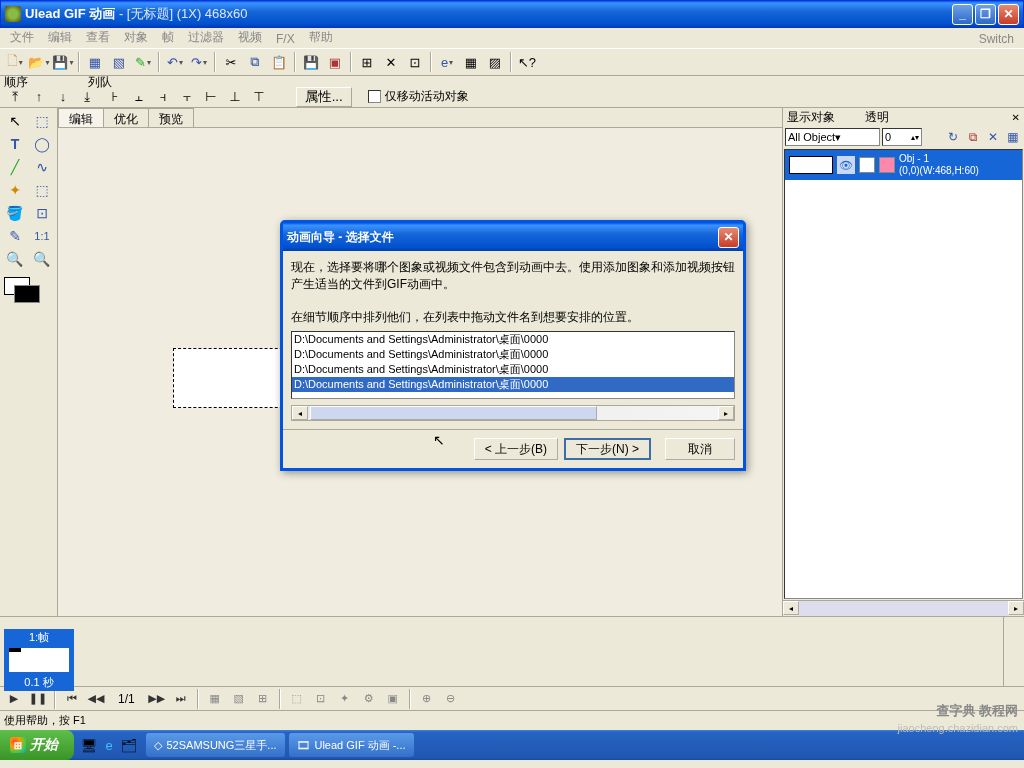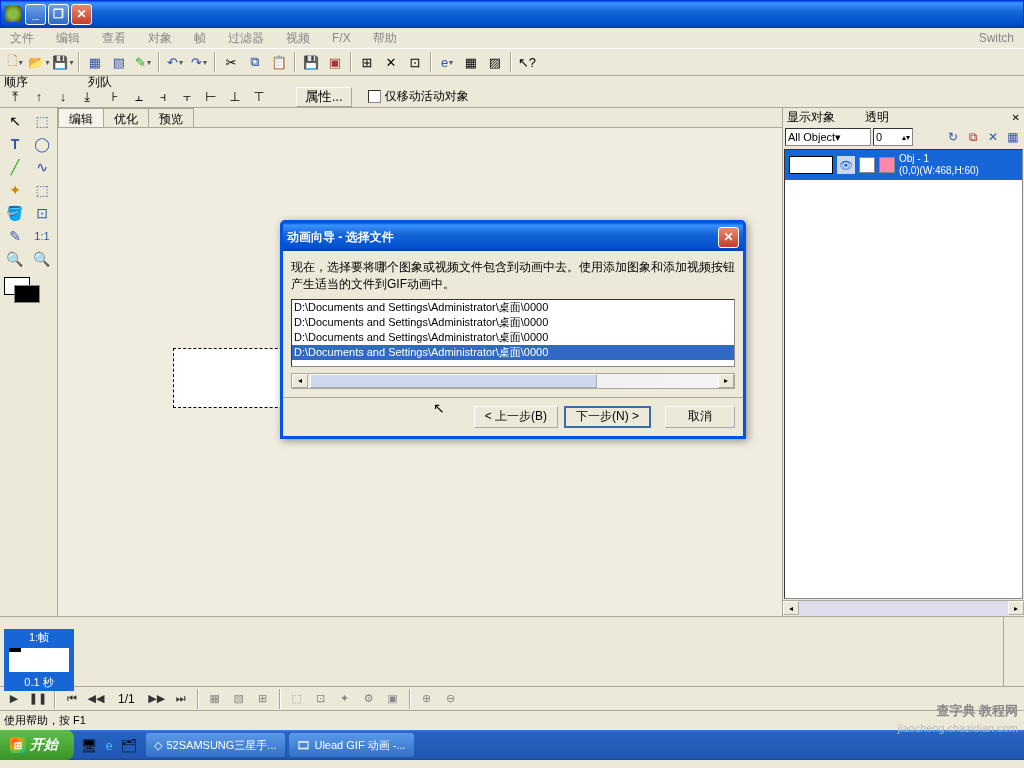--- a/index.html
+++ b/index.html
@@ -8,21 +8,21 @@
 
 .titlebar { height: 28px; background: linear-gradient(to bottom, #0058e6 0%, #3a93ff 8%, #1666d8 40%, #0050cf 88%, #003fa8 100%); display: flex; align-items: center; padding: 0 4px; color: #fff; border: 1px solid #0831d9; }
 .titlebar .app-icon { width: 16px; height: 16px; background: radial-gradient(circle, #8b4 40%, #540 100%); border-radius: 2px; margin-right: 4px; }
 .titlebar .title-text { flex: 1; font-weight: bold; font-size: 13px; }
 .winbtns { display: flex; gap: 2px; }
 .winbtn { width: 21px; height: 21px; border: 1px solid #fff; border-radius: 3px; display: flex; align-items: center; justify-content: center; font-weight: bold; font-size: 12px; color: #fff; }
 .winbtn.min, .winbtn.max { background: linear-gradient(to bottom, #6fa1e6, #2b68c8); }
 .winbtn.close { background: linear-gradient(to bottom, #e68b6f, #c83b2b); }
 
 
-.menubar { height: 20px; background: #ece9d8; display: flex; align-items: center; padding: 0 4px; color: #888; gap: 10px; }
+.menubar { height: 20px; background: #ece9d8; display: flex; align-items: flex-end; padding: 0 4px; color: #888; gap: 2px; }
 .menubar span { padding: 2px 6px; }
 .menubar .switch { margin-left: auto; color: #888; }
 
 
 .toolbar { height: 28px; background: #ece9d8; border-top: 1px solid #fff; border-bottom: 1px solid #aca899; display: flex; align-items: center; padding: 0 4px; gap: 2px; }
 .tbtn { width: 22px; height: 22px; display: flex; align-items: center; justify-content: center; font-size: 13px; }
 .tbtn.arrow::after { content: "▾"; font-size: 8px; margin-left: 1px; color: #555; }
 .sep { width: 2px; height: 20px; border-left: 1px solid #aca899; border-right: 1px solid #fff; margin: 0 2px; }
 
 
@@ -118,20 +118,24 @@
 .dlg-btn { height: 22px; padding: 0 10px; background: #ece9d8; border: 1px outset #fff; font-size: 12px; }
 .dlg-footer { padding: 8px; display: flex; justify-content: flex-end; gap: 6px; border-top: 1px solid #aca899; }
 .dlg-footer .dlg-btn.focus { border: 2px solid #3a6ea5; box-shadow: inset 0 0 0 1px dotted #000; }
 .cursor-arrow { position: absolute; left: 150px; top: 2px; font-size: 14px; pointer-events: none; color: #000; }
 </style>
 </head>
 <body>
 
 <div class="titlebar">
   <div class="app-icon"></div>
+  <div class="title-text">
+    <span>Ulead GIF 动画</span>
+    <span style="font-weight:normal;opacity:0.85">- [无标题] (1X) 468x60</span>
+  </div>
   <div class="winbtns">
     <div class="winbtn min">_</div>
     <div class="winbtn max">❐</div>
     <div class="winbtn close">✕</div>
   </div>
 </div>
 
 <div class="menubar">
   <span>文件</span>
   <span>编辑</span>
@@ -250,21 +254,21 @@
     </div>
   </div>
 
   <div class="props-right">
     <div class="props-header">
       <span>显示对象</span>
       <span>透明</span>
       <span style="margin-left:auto;font-size:10px">✕</span>
     </div>
     <div class="props-controls">
-      <div class="dropdown" style="width:86px">
+      <div class="dropdown" style="width:95px">
           <span>All Object▾</span>
         </div>
       <div class="spinner">
           <span>0</span>
           <span style="margin-left:auto;font-size:8px">▴▾</span>
         </div>
       <div style="flex:1"></div>
       <div class="icon-btn" style="color:#35a">↻</div>
       <div class="icon-btn" style="color:#a33">⧉</div>
       <div class="icon-btn" style="color:#35a">✕</div>
@@ -343,20 +347,21 @@
 <div class="watermark">jiaocheng.chazidian.com</div>
 
 <div class="dialog">
   <div class="dlg-title">
     <span>动画向导 - 选择文件</span>
     <div class="dlg-close">✕</div>
   </div>
   <div class="dlg-body">
     <div class="dlg-right">
       <div class="dlg-text">现在，选择要将哪个图象或视频文件包含到动画中去。使用添加图象和添加视频按钮产生适当的文件到GIF动画中。</div>
+      <div class="dlg-text" style="margin-top:10px">在细节顺序中排列他们，在列表中拖动文件名到想要安排的位置。</div>
       <div class="file-list">
         <div class="file-row">D:\Documents and Settings\Administrator\桌面\0000</div>
         <div class="file-row">D:\Documents and Settings\Administrator\桌面\0000</div>
         <div class="file-row">D:\Documents and Settings\Administrator\桌面\0000</div>
         <div class="file-row sel">D:\Documents and Settings\Administrator\桌面\0000</div>
       </div>
       <div class="file-scrollbar">
         <div class="fs-btn">◂</div>
         <div class="fs-track">
             <div class="fs-thumb"></div>

